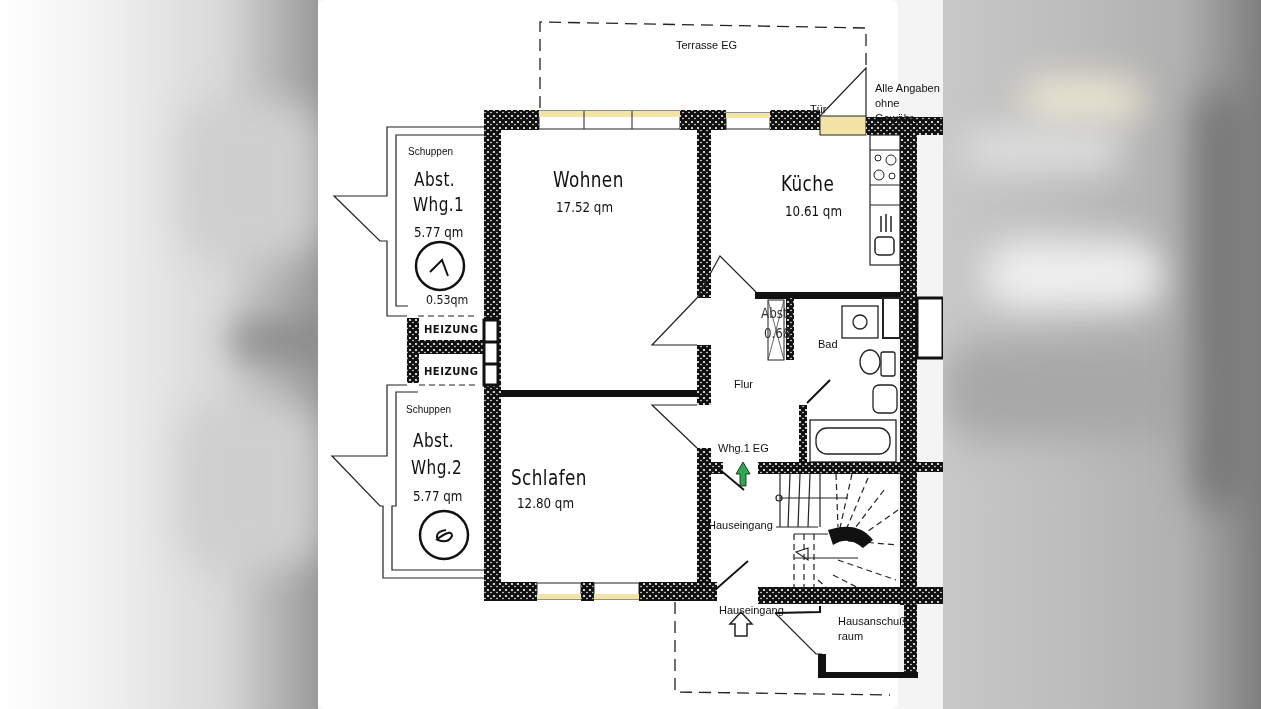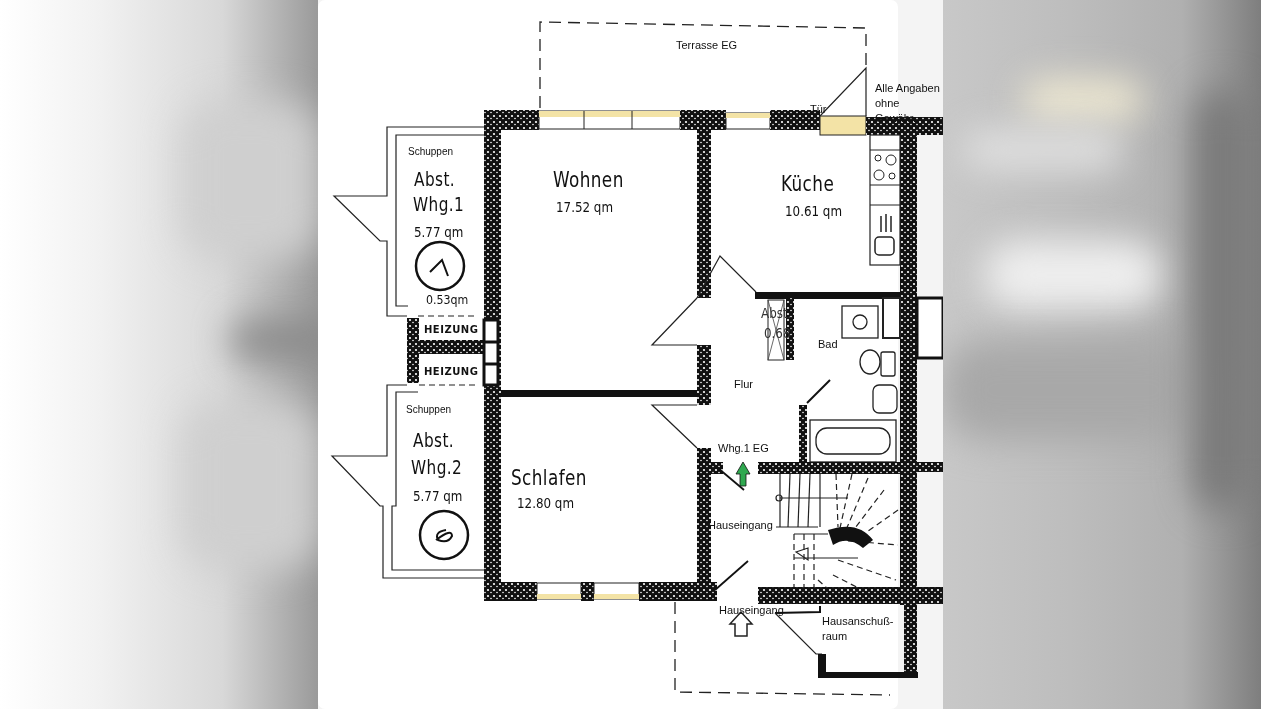--- a/index.html
+++ b/index.html
@@ -193,21 +193,21 @@
   <span class="lbl mid" style="left:199px;top:495px;">12.80 qm</span>
 
   <span class="lbl mid" style="left:443px;top:305px;color:#333;">Abst.</span>
   <span class="lbl mid" style="left:446px;top:325px;color:#333;">0.68</span>
 
   <span class="lbl sm" style="left:500px;top:338px;">Bad</span>
   <span class="lbl sm" style="left:416px;top:378px;">Flur</span>
   <span class="lbl sm" style="left:400px;top:442px;">Whg.1 EG</span>
   <span class="lbl sm" style="left:390px;top:519px;">Hauseingang</span>
   <span class="lbl sm" style="left:385px;top:604px;margin-left:16px;">Hauseingang</span>
-  <div class="lbl sm" style="left:504px;top:614px;line-height:15px;">
+  <div class="lbl sm" style="left:520px;top:614px;line-height:15px;">
     <div>Hausanschuß-</div>
     <div>raum</div>
   </div>
 
   <span class="lbl sm" style="left:90px;top:146px;font-size:10px;">Schuppen</span>
   <span class="lbl big" style="left:96px;top:167px;font-size:20px;">Abst.</span>
   <span class="lbl big" style="left:95px;top:192px;font-size:20px;">Whg.1</span>
   <span class="lbl mid" style="left:96px;top:224px;">5.77 qm</span>
   <span class="lbl mid" style="left:108px;top:292px;font-size:13px;">0.53qm</span>
   <span class="lbl heiz" style="left:106px;top:324px;">HEIZUNG</span>

